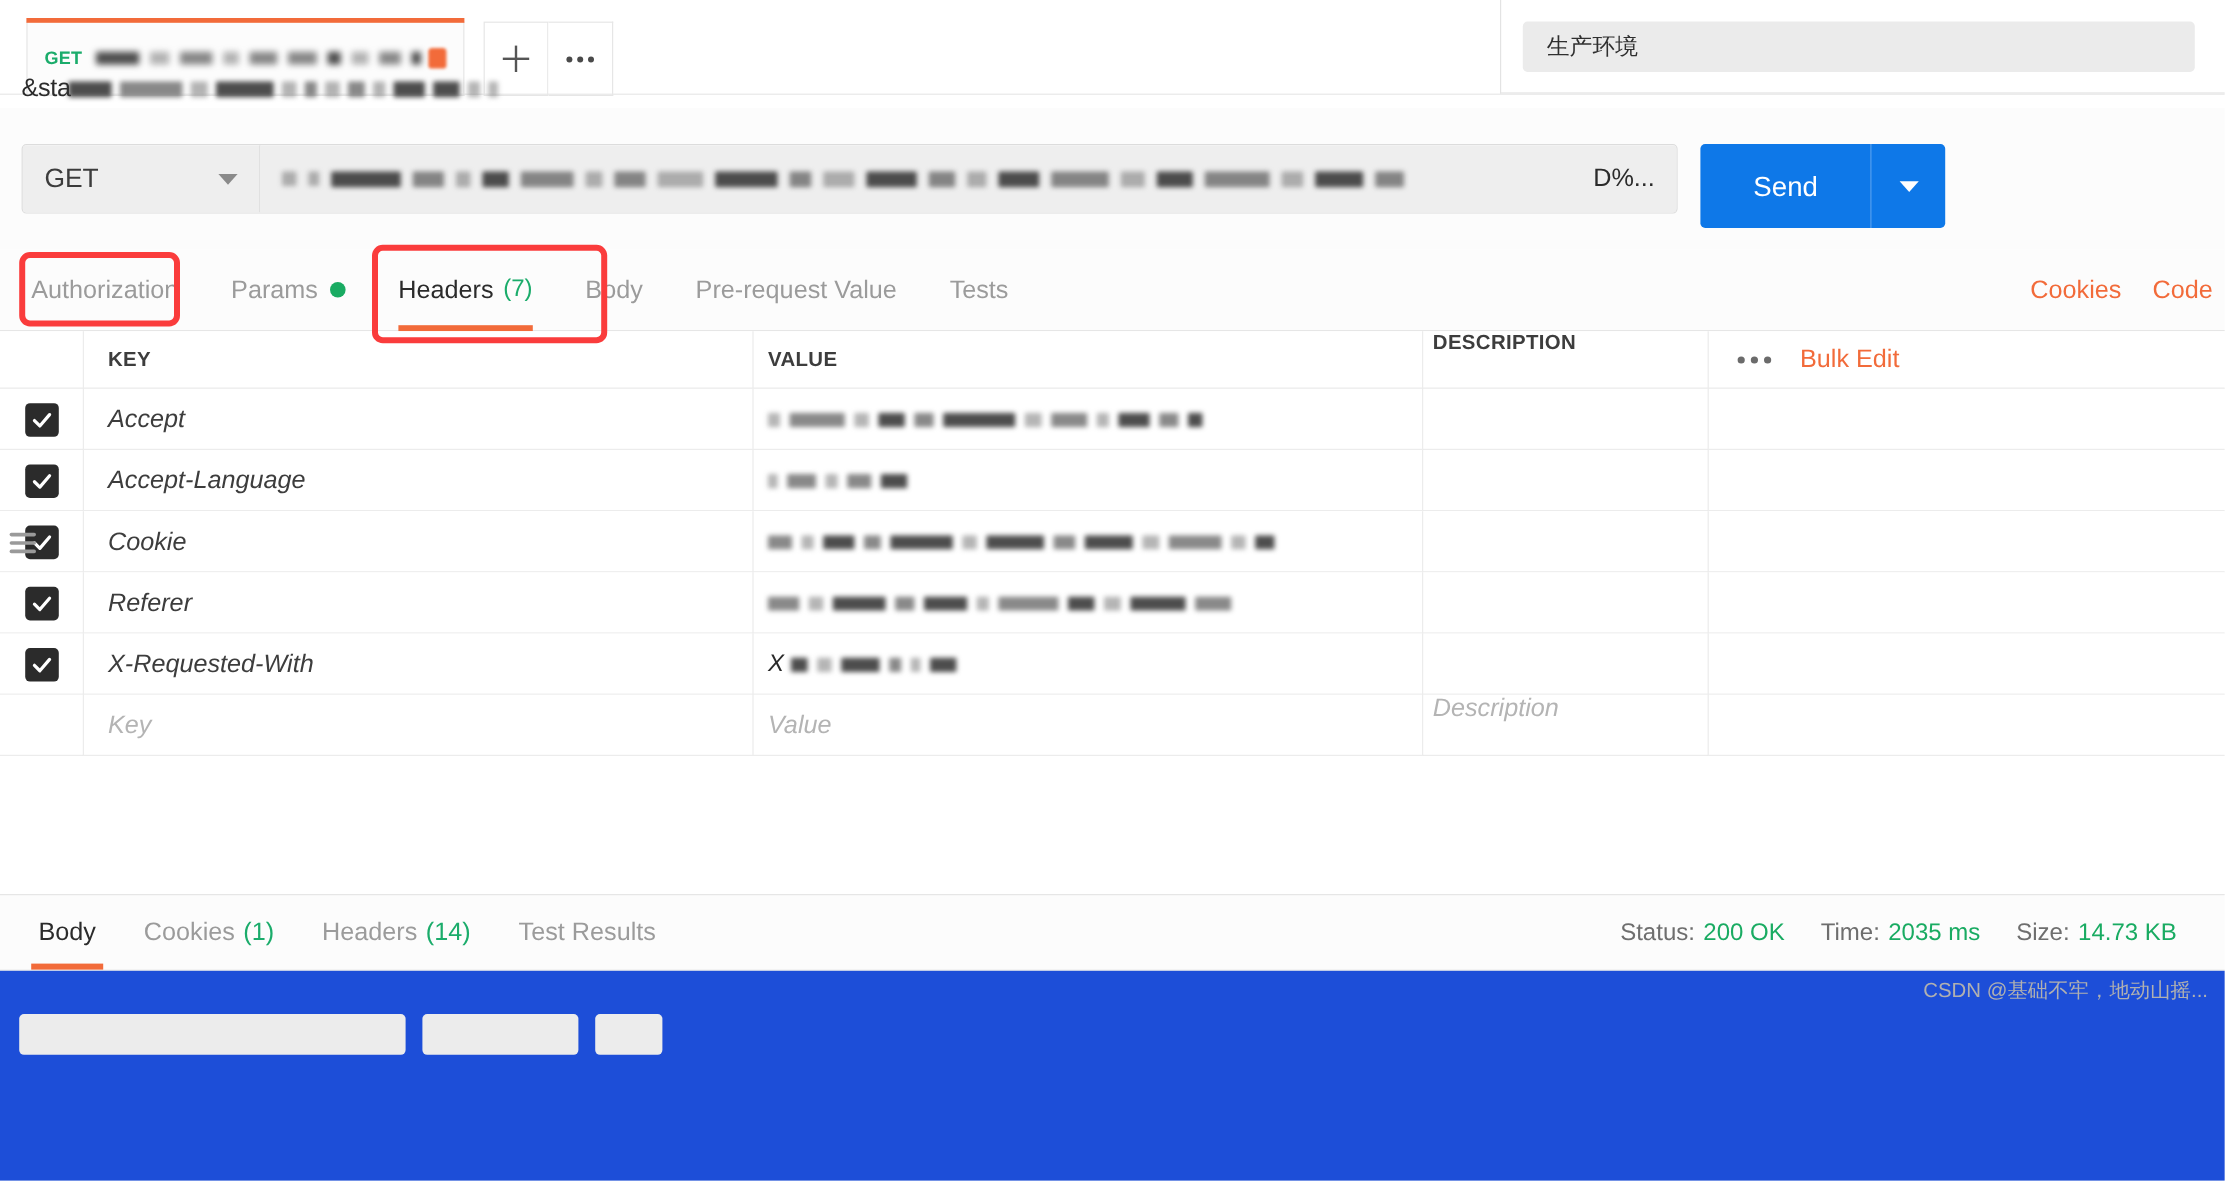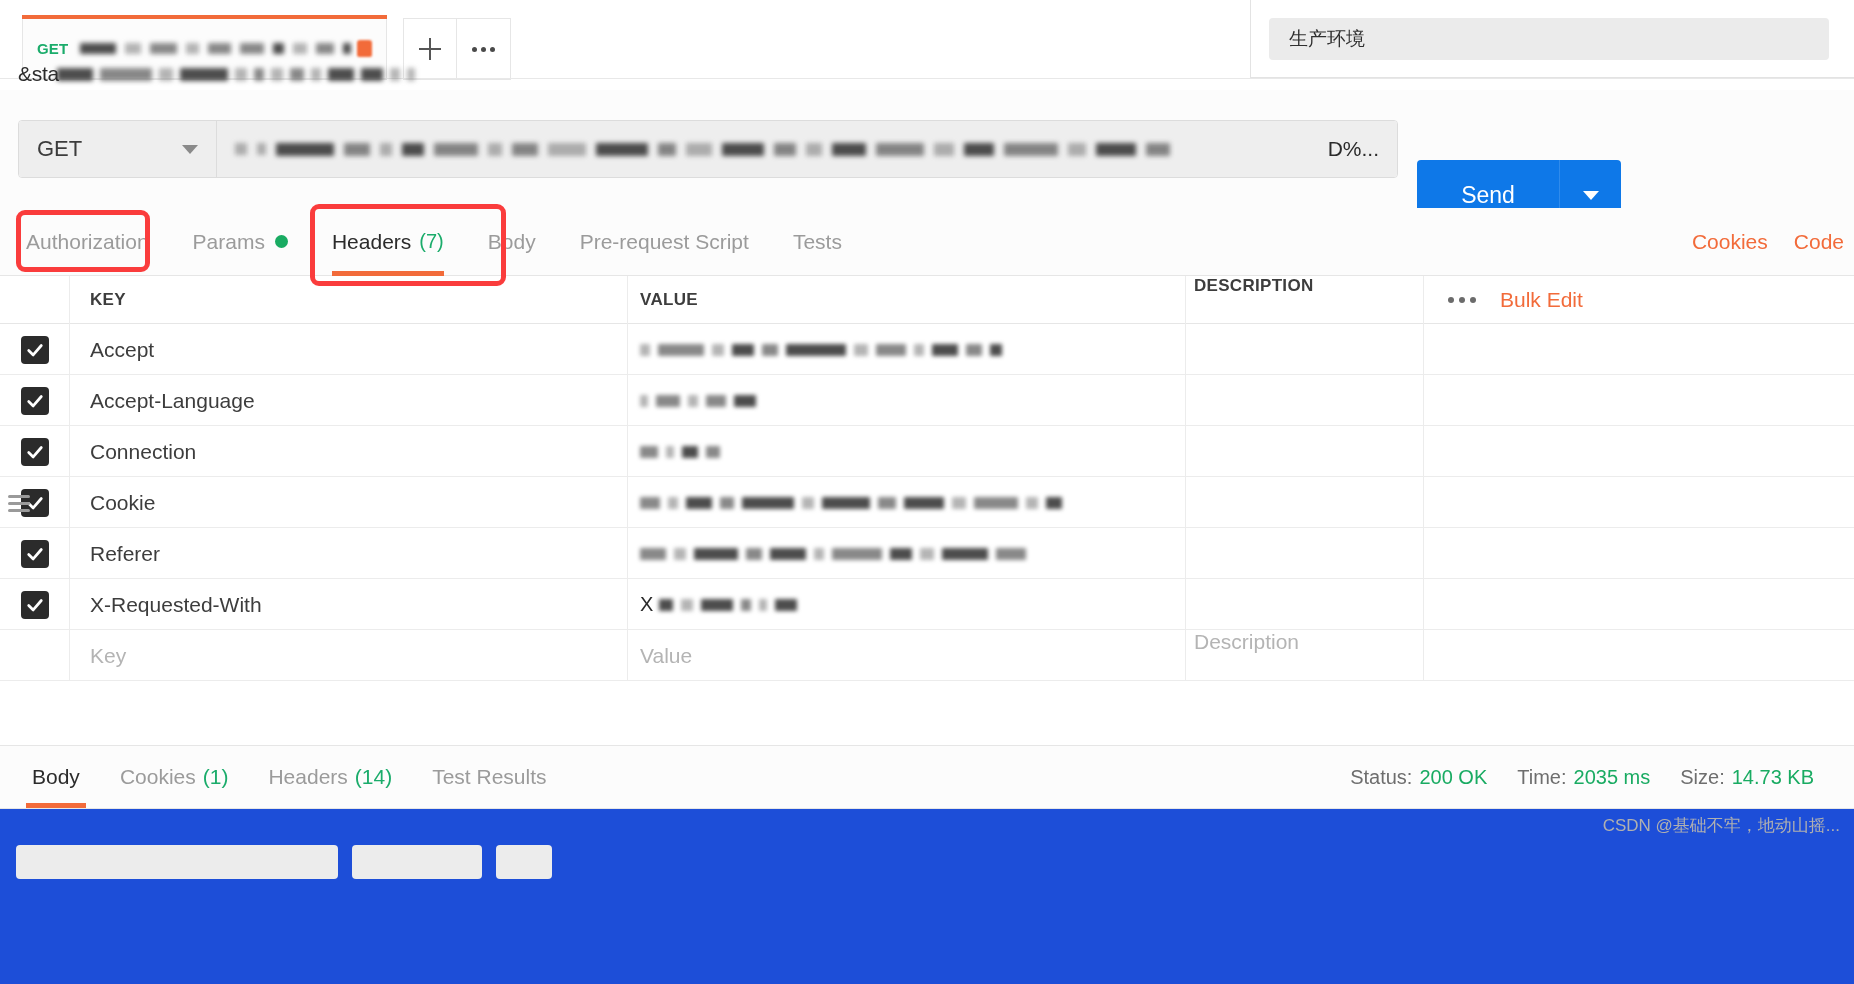--- a/index.html
+++ b/index.html
@@ -85,21 +85,21 @@
     padding: 0 18px; cursor: pointer;
   }
   .method-box .m { font-size: 22px; color: #3c3c3c; }
   .caret { width: 0; height: 0; border-left: 8px solid transparent; border-right: 8px solid transparent; border-top: 9px solid #8a8a8a; }
   .url-box {
     width: 1180px; background: #eeeeee; display: flex; align-items: center;
     padding: 0 18px; overflow: hidden; cursor: text;
   }
   .url-blur { display: flex; align-items: center; gap: 10px; filter: blur(2.4px); width: 100%; }
   .url-tail { font-size: 21px; color: #2b2b2b; margin-left: 4px; white-space: nowrap; }
-  .send-wrap { position: absolute; left: 1417px; top: 30px; display: flex; height: 70px; margin-top: 40px; }
+  .send-wrap { position: absolute; left: 1417px; top: 30px; display: flex; height: 70px; }
   .send-btn {
     width: 142px; background: #0e78e8; color: #fff; font-size: 23px;
     display: flex; align-items: center; justify-content: center;
     border-radius: 4px 0 0 4px; cursor: pointer;
   }
   .send-caret {
     width: 62px; background: #0e78e8; border-left: 1px solid #2f8bec;
     display: flex; align-items: center; justify-content: center;
     border-radius: 0 4px 4px 0; cursor: pointer;
   }
@@ -137,21 +137,21 @@
   }
   .col-chk  { width: 70px; flex: none; border-right: 1px solid #ececec; height: 48px; }
   .col-key  { width: 558px; flex: none; display: flex; align-items: center; padding-left: 20px; border-right: 1px solid #ececec; height: 48px; }
   .col-val  { width: 558px; flex: none; display: flex; align-items: center; padding-left: 12px; border-right: 1px solid #ececec; height: 48px; }
   .col-desc { width: 238px; flex: none; display: flex; align-items: flex-start; padding-left: 8px; border-right: 1px solid #ececec; height: 48px; }
   .col-act  { flex: 1; display: flex; align-items: center; gap: 24px; padding-left: 24px; height: 48px; }
   .th { font-size: 17px; font-weight: bold; color: #3d3d3d; letter-spacing: .3px; }
 
   .trow { display: flex; height: 51px; border-bottom: 1px solid #ececec; background: #fff; }
   .trow .col-chk { height: 51px; display: flex; align-items: center; justify-content: center; position: relative; }
-  .trow .col-key, .trow .col-val, .trow .col-desc { height: 51px; }
+  .trow .col-key, .trow .col-val, .trow .col-desc { height: 51px; font-style: italic; }
   .trow .col-act { height: 51px; }
   .cb {
     width: 28px; height: 28px; border-radius: 4px; background: #2b2b2b;
     display: flex; align-items: center; justify-content: center; cursor: pointer;
   }
   .cb svg { width: 18px; height: 18px; }
   .grip { position: absolute; left: 8px; top: 18px; width: 22px; cursor: grab; }
   .grip i { display: block; height: 3px; background: #9a9a9a; border-radius: 2px; margin-bottom: 4px; }
   .kname { font-size: 21px; color: #3d3d3d; }
   .vblur { display: flex; align-items: center; gap: 8px; filter: blur(2.3px); width: 100%; overflow: hidden; }
@@ -298,21 +298,21 @@
       <span class="green-dot"></span>
     </div>
     <div class="rtab active">
       <span>Headers</span>
       <span class="count">(7)</span>
     </div>
     <div class="rtab">
       <span>Body</span>
     </div>
     <div class="rtab">
-      <span>Pre-request Script</span>
+      <span>Pre-request Value</span>
     </div>
     <div class="rtab">
       <span>Tests</span>
     </div>
     <div class="reqtabs-right">
       <span class="link-orange">Cookies</span>
       <span class="link-orange">Code</span>
     </div>
   </div>
 
@@ -386,42 +386,20 @@
             <i class="bl" style="width:24px;height:12px"></i>
           <i class="bl l" style="width:10px;height:12px"></i>
             <i class="bl" style="width:20px;height:12px"></i>
           <i class="bl d" style="width:22px;height:12px"></i>
         </span>
       </div>
       <div class="col-desc"></div>
       <div class="col-act"></div>
     </div>
 
-    <div class="trow">
-      <div class="col-chk">
-        <span class="cb">
-          <svg viewBox="0 0 20 20">
-              <path d="M3 10.5 L8 15.5 L17 5" stroke="#fff" stroke-width="3" fill="none" stroke-linecap="round" stroke-linejoin="round"></path>
-            </svg>
-        </span>
-      </div>
-      <div class="col-key">
-        <span class="kname">Connection</span>
-      </div>
-      <div class="col-val">
-        <span class="vblur">
-          <i class="bl" style="width:18px;height:12px"></i>
-            <i class="bl l" style="width:8px;height:12px"></i>
-          <i class="bl d" style="width:16px;height:12px"></i>
-            <i class="bl" style="width:14px;height:12px"></i>
-        </span>
-      </div>
-      <div class="col-desc"></div>
-      <div class="col-act"></div>
-    </div>
 
     <div class="trow">
       <div class="col-chk">
         <span class="grip">
             <i></i>
             <i></i>
             <i></i>
           </span>
         <span class="cb">
           <svg viewBox="0 0 20 20">

